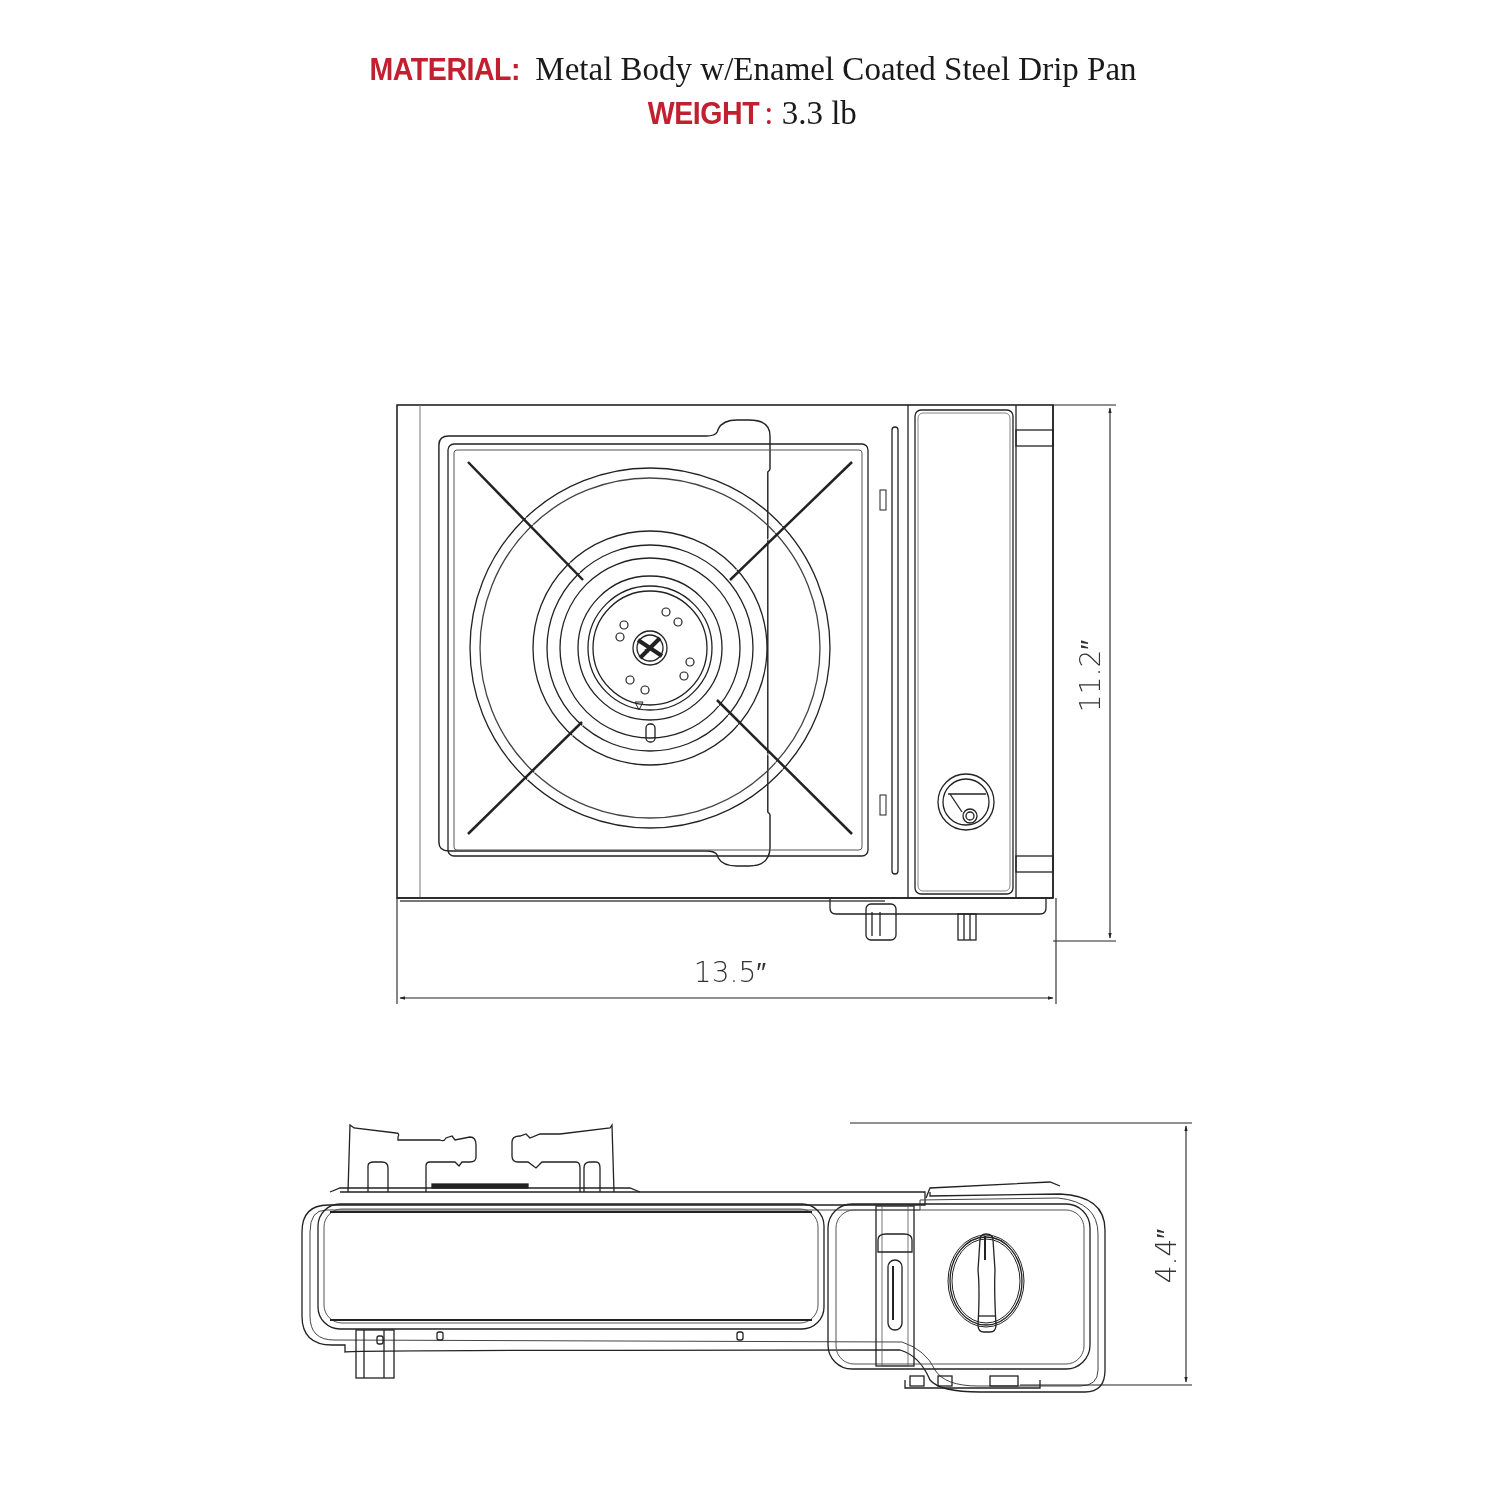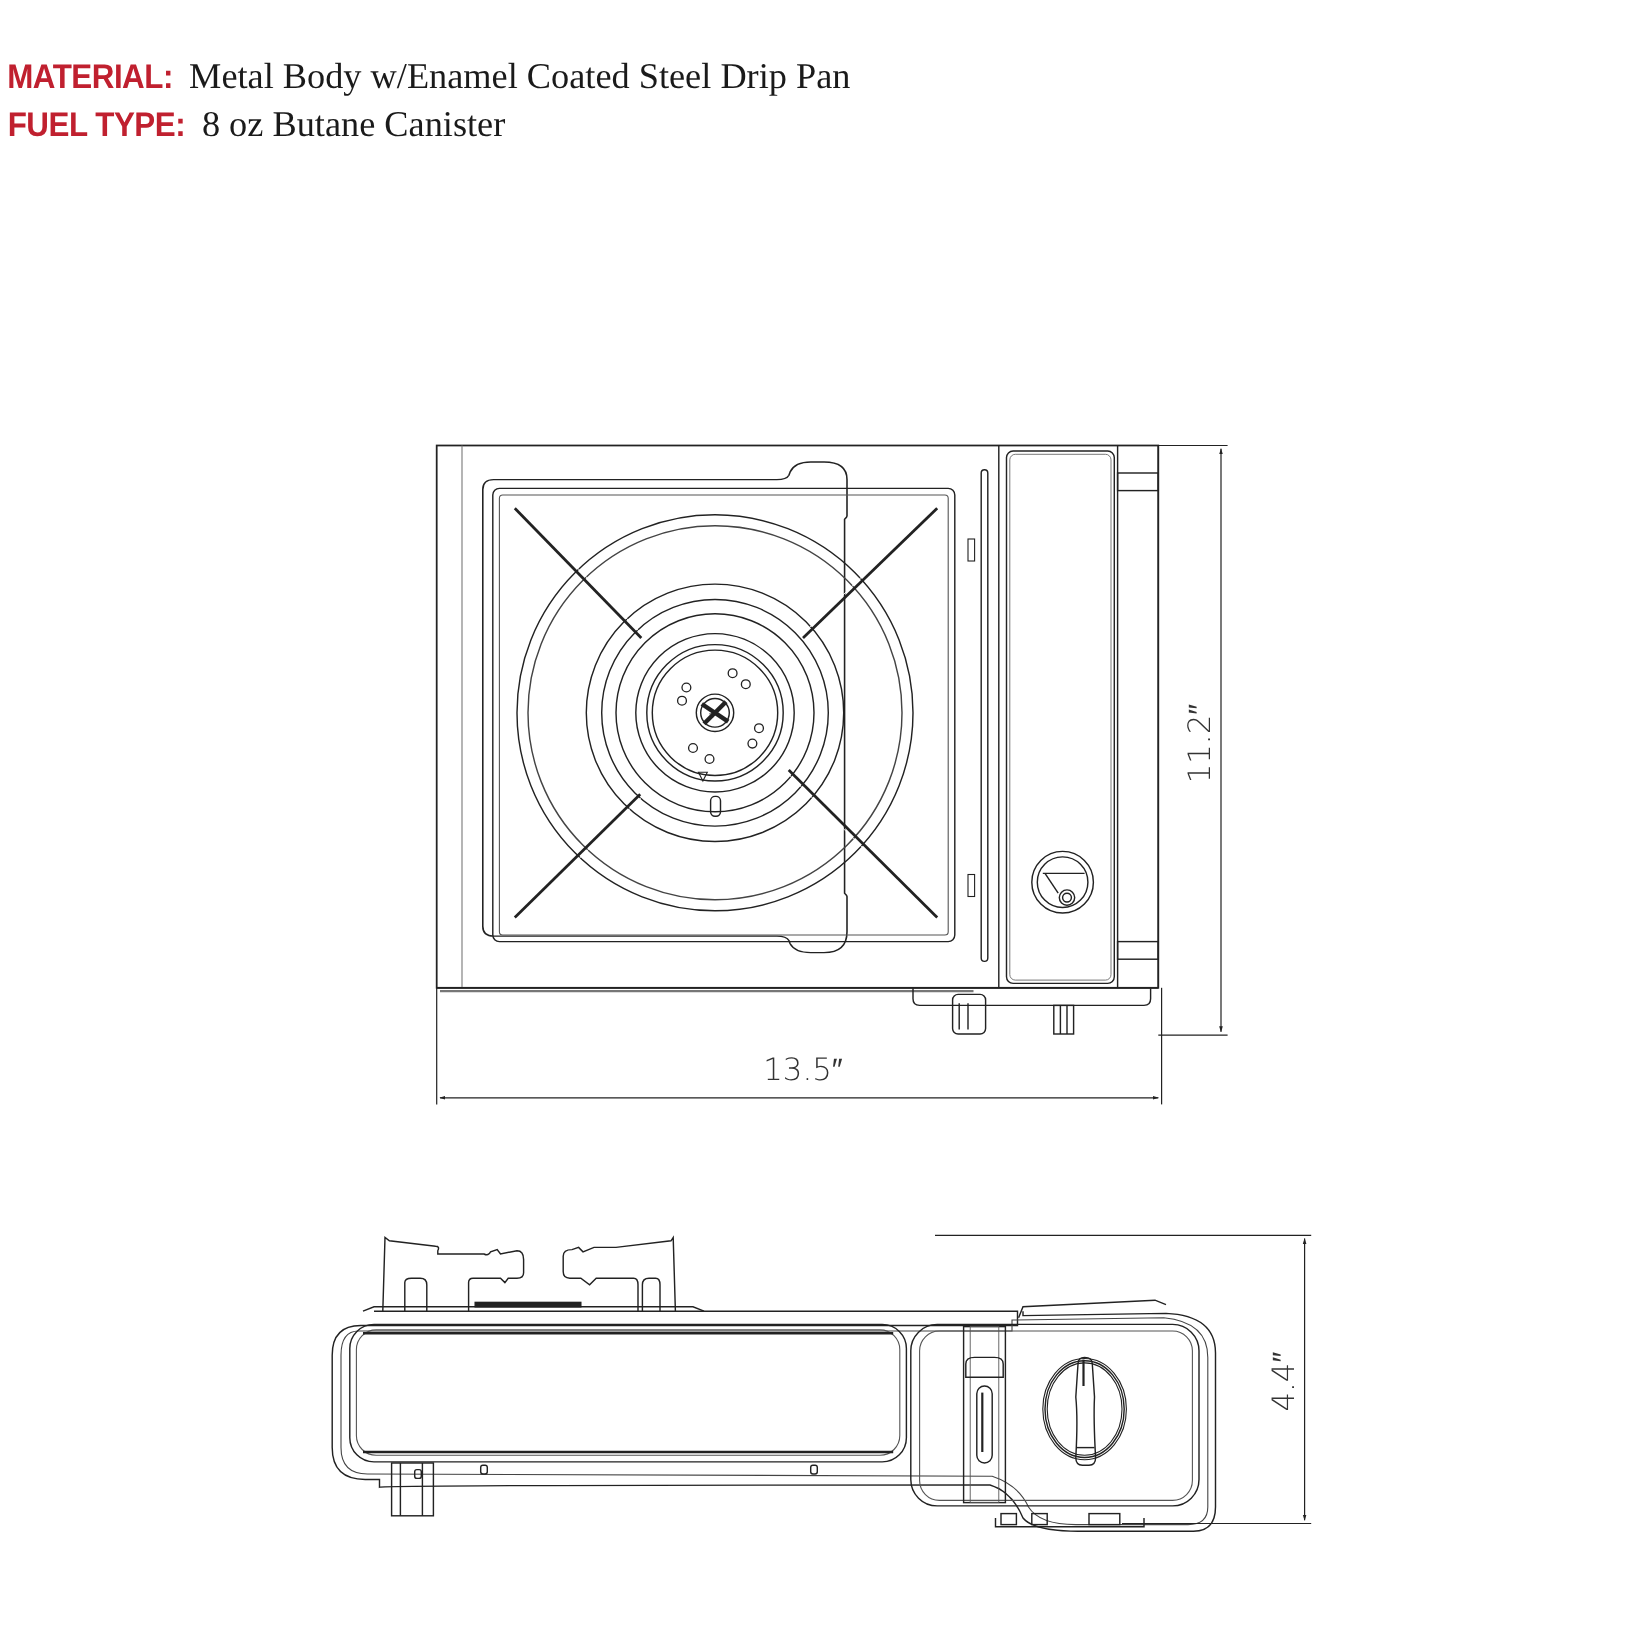--- a/index.html
+++ b/index.html
@@ -1,18 +1,19 @@
 <!DOCTYPE html>
 <html><head>
 <meta charset="utf-8">
 <style>
   html, body { margin: 0; padding: 0; background: #ffffff; }
   body { width: 1500px; height: 1500px; position: relative; overflow: hidden; }
   .specs {
     position: absolute; left: 0; top: 48px; width: 1500px;
+    text-align: center;
   }
   .spec-line {
     height: 43.5px; line-height: 43.5px; white-space: nowrap;
   }
   .spec-label {
     font-family: "Liberation Sans", "DejaVu Sans", sans-serif;
     font-weight: 700; font-size: 31px; letter-spacing: -0.5px;
     transform: scaleX(0.92); display: inline-block;
   }
   .spec-value {
@@ -26,21 +27,21 @@
   }
 </style>
 </head>
 <body>
 
 <div class="specs">
   <div class="spec-line">
     <span class="spec-label" style="color:#c0202f">MATERIAL:</span><span class="spec-value"> Metal Body w/Enamel Coated Steel Drip Pan</span>
   </div>
   <div class="spec-line">
-    <span class="spec-label" style="color:#c0202f">FUEL TYPE:</span><span class="spec-value"> 8 oz Butane Canister</span>
+    <span class="spec-label" style="color:#c0202f">WEIGHT</span><span class="spec-value" style="color:#c0202f">:</span><span class="spec-value"> 3.3 lb</span>
   </div>
 </div>
 
 <svg class="drawing" width="1500" height="1500" viewBox="0 0 1500 1500">
   <defs>
     <marker id="arr" viewBox="0 0 10 10" refX="9" refY="5" markerWidth="5" markerHeight="5" orient="auto-start-reverse">
       <path d="M0,2 L10,5 L0,8 z" fill="#222"></path>
     </marker>
   </defs>
 

